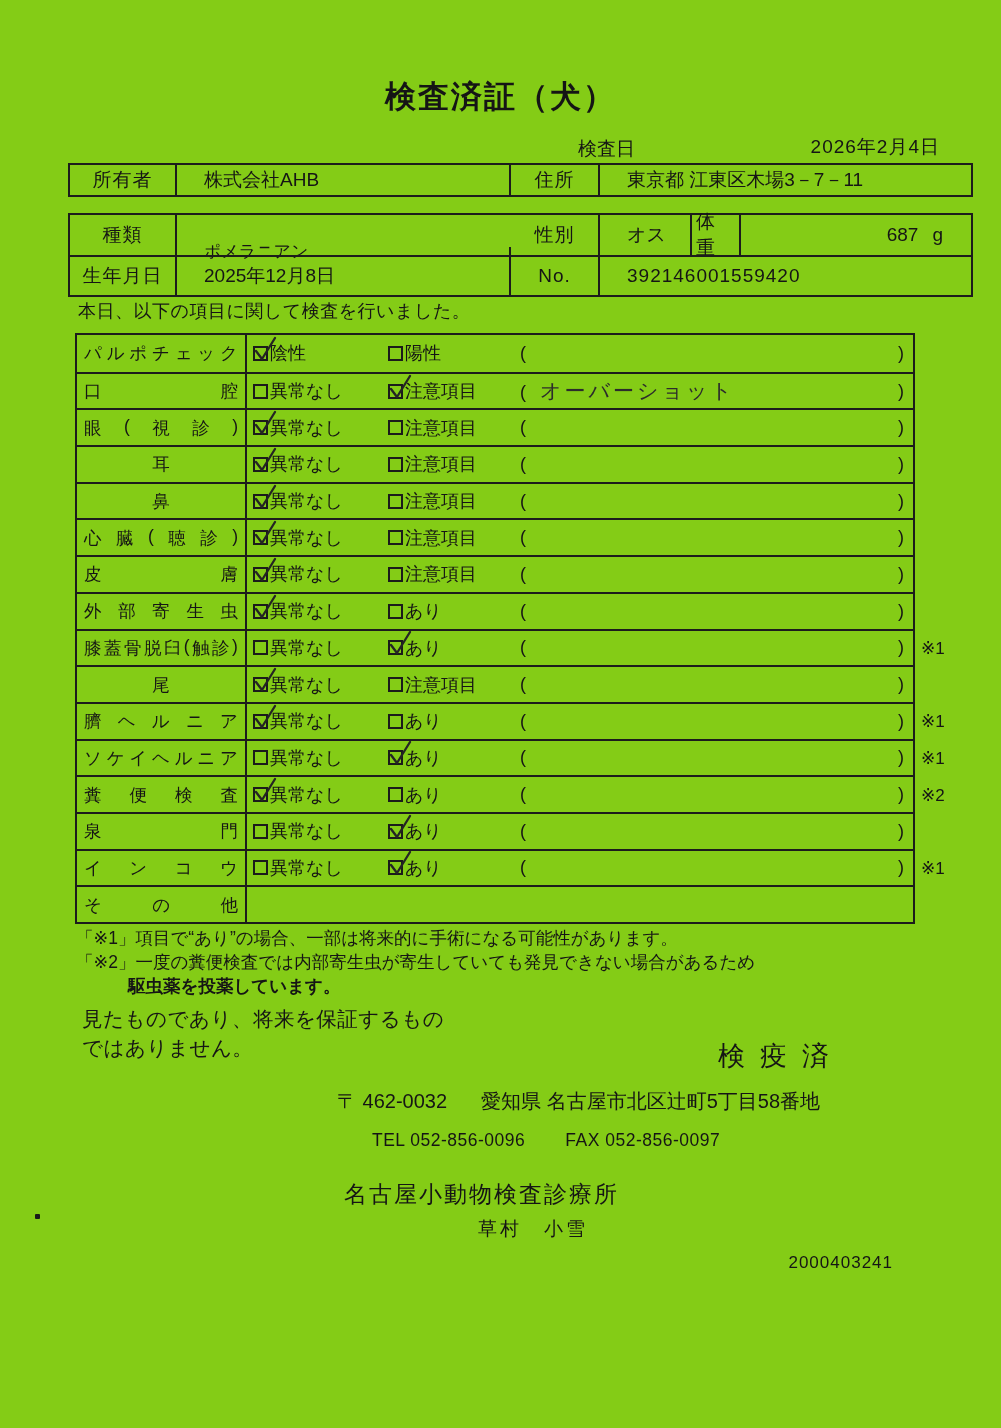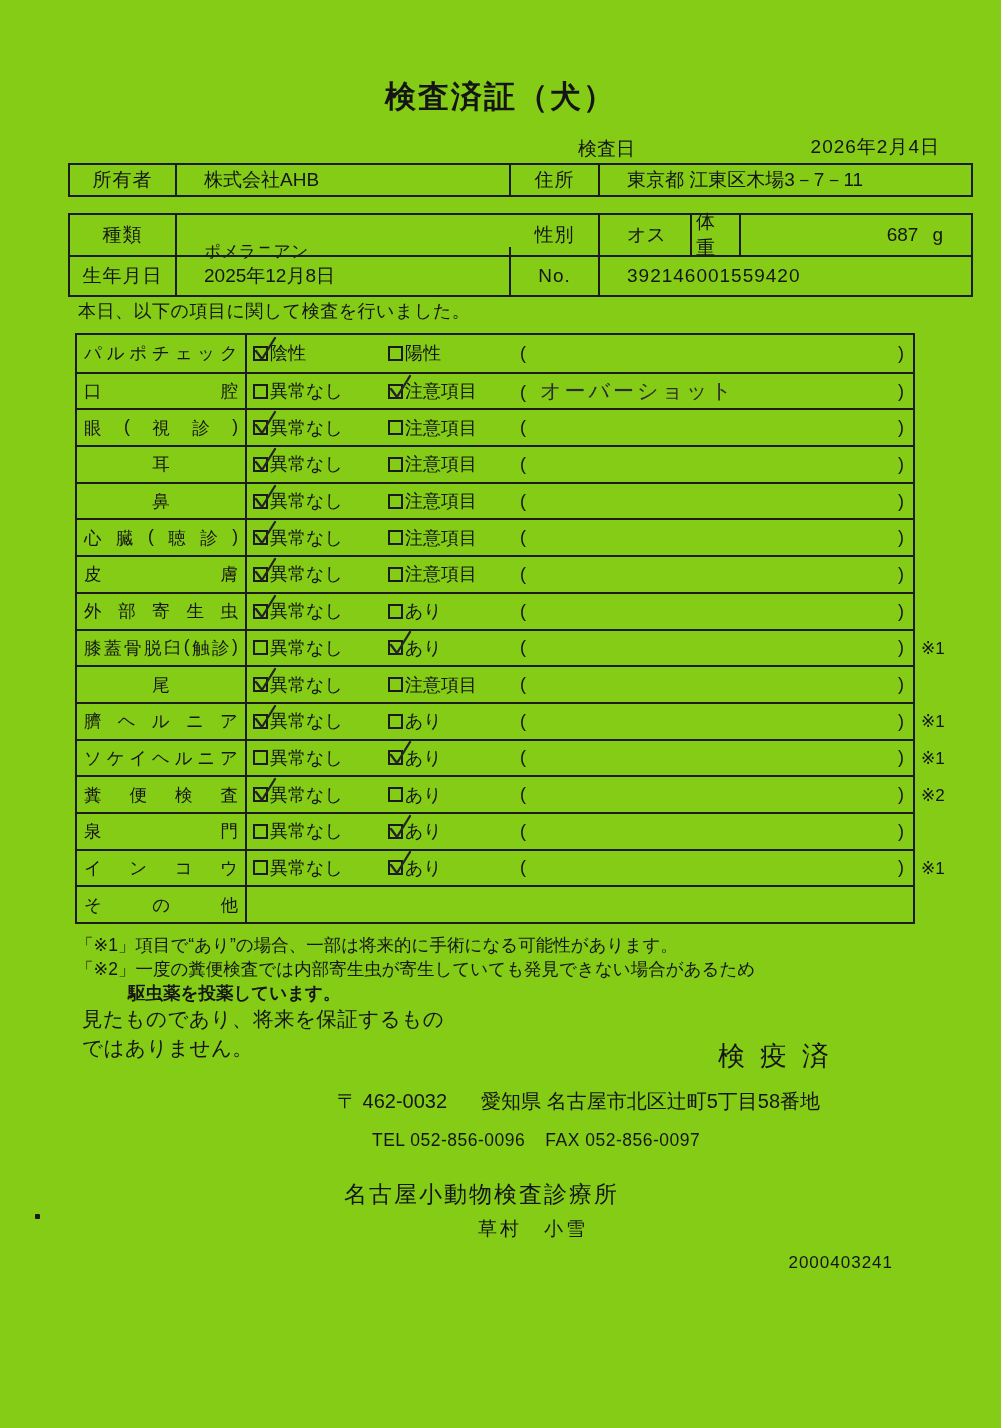--- a/index.html
+++ b/index.html
@@ -63,26 +63,26 @@
   .hand {
     font-size:21px; color:#2c2c2c; letter-spacing:3px;
     transform:skewX(-5deg) rotate(-0.6deg); white-space:nowrap; margin-left:14px;
     font-weight:300;
   }
   .row-mark {
     position:absolute; left:calc(100% + 8px); top:50%; transform:translateY(-50%);
     font-size:17px; white-space:nowrap;
   }
 
-  .footnotes { position:absolute; left:76px; top:926px; font-size:17.5px; line-height:24px;margin-top:7px; }
+  .footnotes { position:absolute; left:76px; top:926px; font-size:17.5px; line-height:24px; }
   .footnotes .indent { padding-left:52px;font-weight:bold; }
   .disclaimer { position:absolute; left:82px; top:1004px; font-size:20.5px; line-height:29px; letter-spacing:0.5px; }
   .stamp { position:absolute; left:718px; top:1038px; font-size:27px; letter-spacing:15px; white-space:nowrap; }
   .postal-line { position:absolute; left:337px; top:1088px; font-size:20px; display:flex; gap:34px; white-space:nowrap; }
-  .tel-line { position:absolute; left:372px; top:1130px; font-size:17.5px; display:flex; gap:20px; letter-spacing:0.5px; white-space:nowrap; }
+  .tel-line { position:absolute; left:372px; top:1130px; font-size:17.5px; display:flex; gap:40px; letter-spacing:0.5px; white-space:nowrap; }
   .clinic-name { position:absolute; left:344px; top:1179px; font-size:23px; letter-spacing:2px; white-space:nowrap; }
   .vet-name { position:absolute; left:478px; top:1216px; font-size:19px; letter-spacing:3px; white-space:nowrap; }
   .doc-number { position:absolute; right:108px; top:1253px; font-size:17px; letter-spacing:1px; }
   .scan-dot { position:absolute; left:35px; top:1214px; width:5px; height:5px; background:#1a1a1a; border-radius:1px; }
 </style>
 </head>
 <body>
 
 <div class="page">
 

